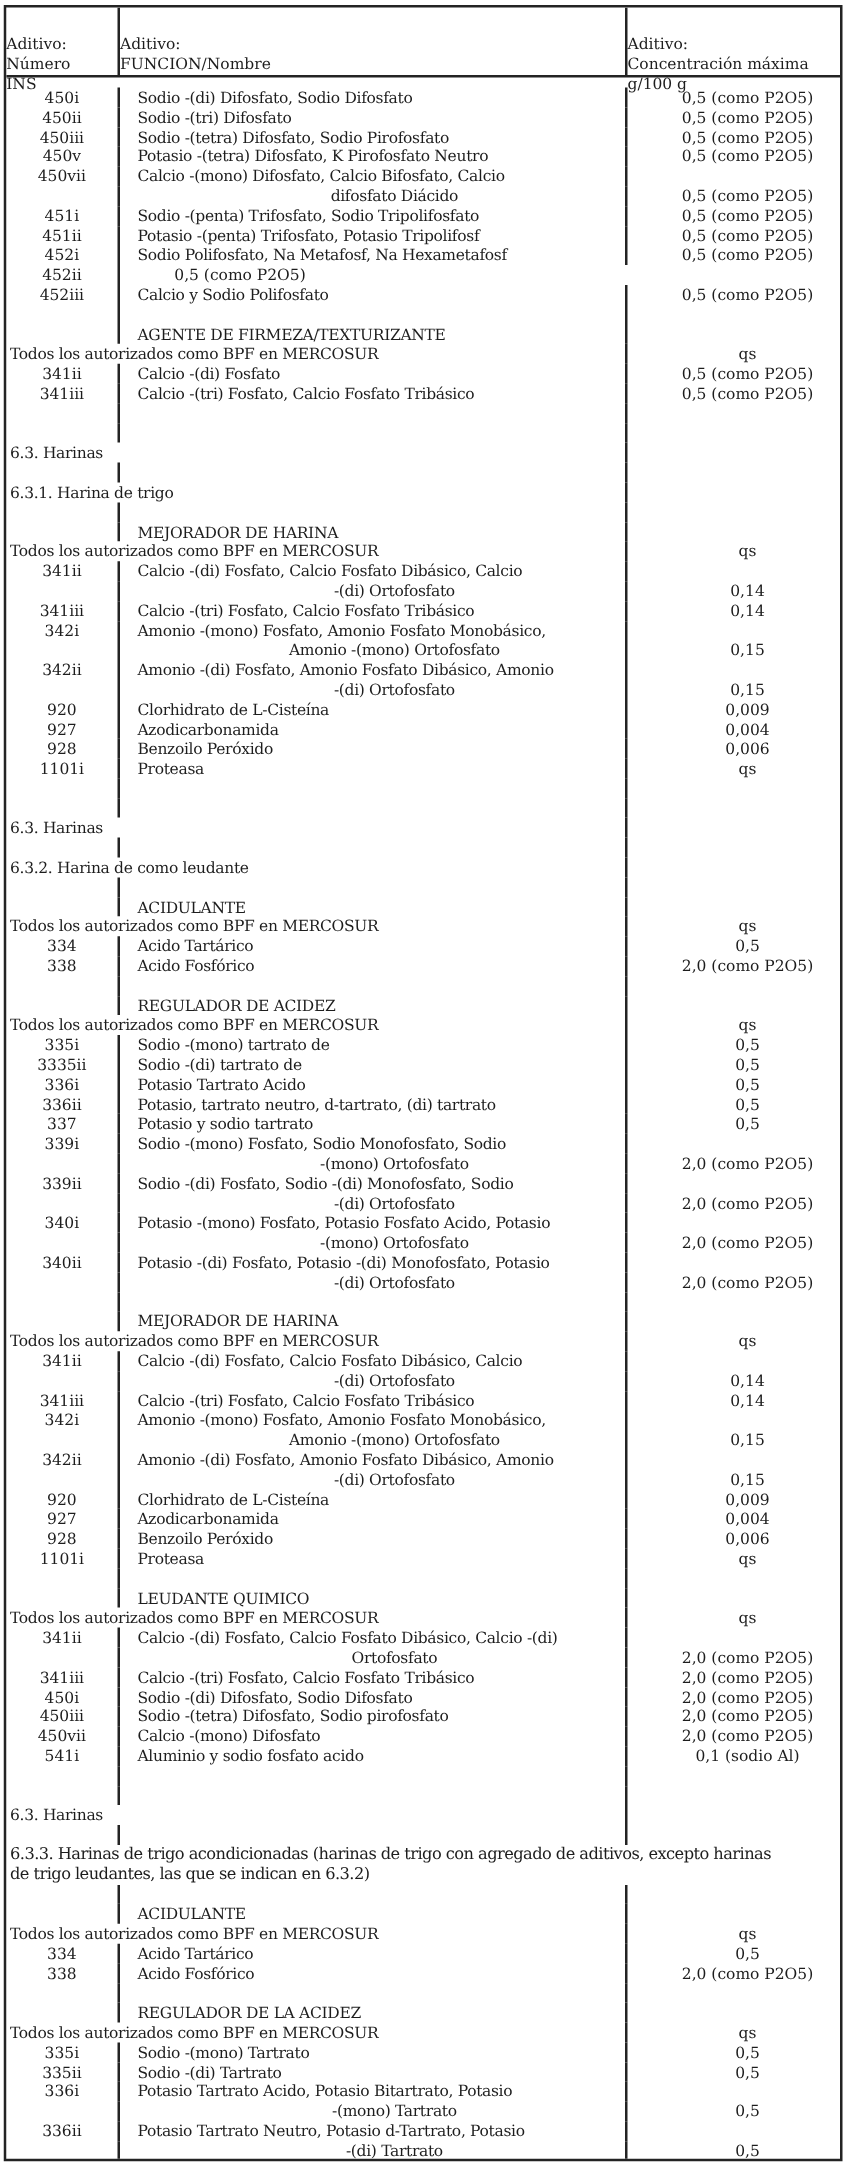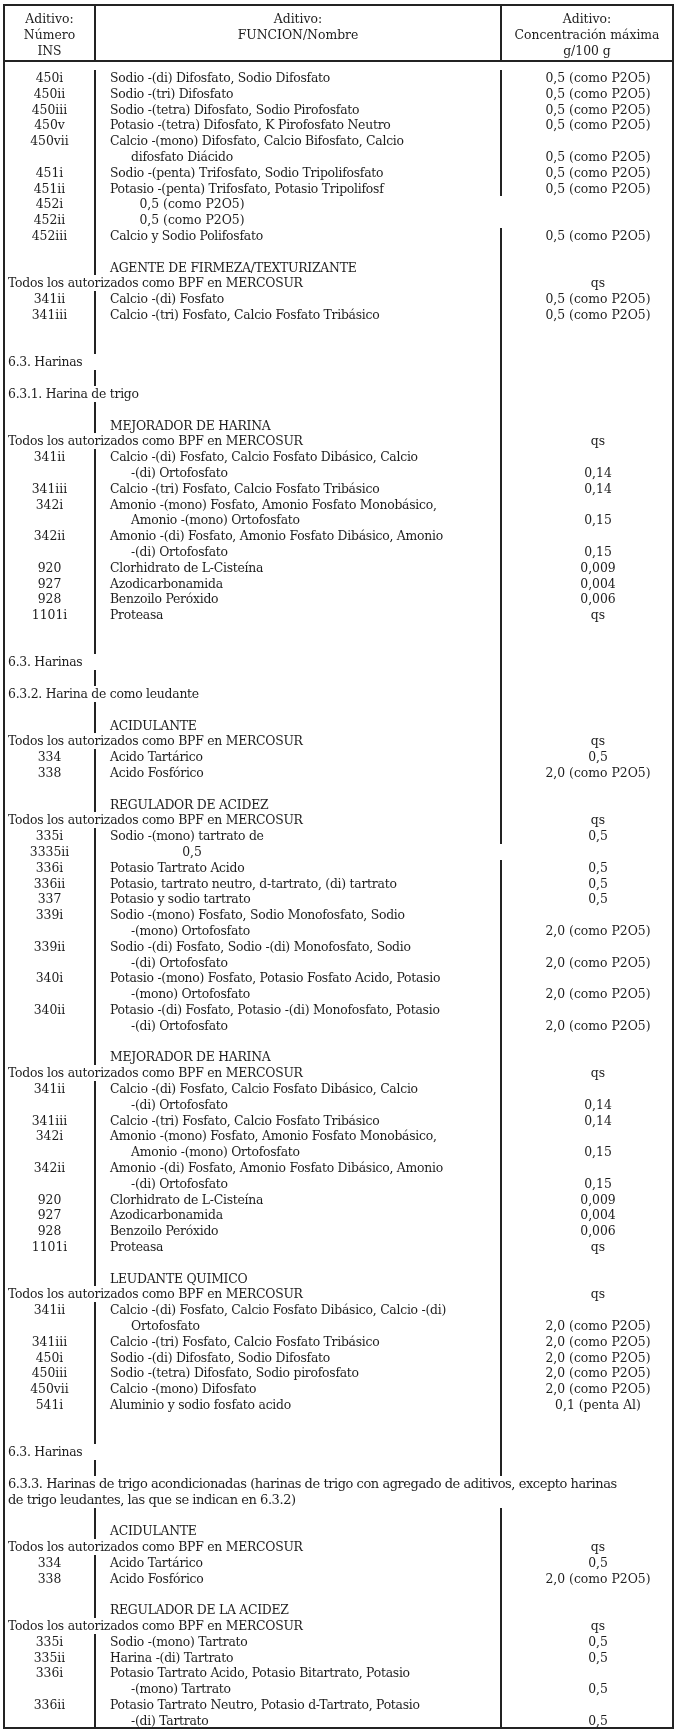--- a/index.html
+++ b/index.html
@@ -14,31 +14,31 @@
     overflow:hidden;
   }
   .doc {
     position:absolute; left:3px; top:4px;
     width:671px; height:1725px;
     border:2px solid var(--bd,#232323);
     overflow:hidden;
     background:var(--bg,#ffffff);
   }
   .hrow { display:flex; height:56px; border-bottom:2px solid var(--bd,#232323); }
-  .hc { font-size:12.4px; line-height:16px; text-align:center; padding-top:5px; }
+  .hc { font-size:12.4px; line-height:16px; text-align:left; padding-top:21px; }
   .hc1 { width:89px; }
   .hc2 { width:406px; border-left:2px solid var(--bd,#232323); }
   .hc3 { width:172px; border-left:2px solid var(--bd,#232323); }
   .hc span { display:block; }
   .tbody { padding-top:8px; height:1670px; }
   .row { display:flex; height:15.8px; }
   .cell { font-size:12.4px; line-height:15.8px; white-space:nowrap; }
   .c1 { width:89px; text-align:center; }
   .c2 { width:406px; border-left:2px solid var(--bd,#232323); padding-left:14px; letter-spacing:-0.25px; }
-  .c2.indent { padding-left:35px; }
+  .c2.indent { padding-left:35px;text-align:center; }
   .c3 { width:172px; border-left:2px solid var(--bd,#232323); text-align:center; padding-left:22px; }
   .c12 { width:495px; padding-left:3px; letter-spacing:-0.25px; }
   .cfull { width:667px; padding-left:3px; font-size:13px; letter-spacing:-0.45px; }
 </style>
 </head>
 <body>
 
 <div class="page" style="--bg: #ffffff; --fg: #1d1d1d; --bd: #232323;">
   <div class="doc">
 
@@ -95,20 +95,21 @@
           <div class="cell c2">Sodio -(penta) Trifosfato, Sodio Tripolifosfato</div>
           <div class="cell c3">0,5 (como P2O5)</div>
         </div>
         <div class="row">
           <div class="cell c1">451ii</div>
           <div class="cell c2">Potasio -(penta) Trifosfato, Potasio Tripolifosf</div>
           <div class="cell c3">0,5 (como P2O5)</div>
         </div>
         <div class="row">
           <div class="cell c1">452i</div>
+          <div class="cell c2">Sodio Polifosfato, Na Metafosf, Na Hexametafosf</div>
           <div class="cell c3">0,5 (como P2O5)</div>
         </div>
         <div class="row">
           <div class="cell c1">452ii</div>
           <div class="cell c3">0,5 (como P2O5)</div>
         </div>
         <div class="row">
           <div class="cell c1">452iii</div>
           <div class="cell c2">Calcio y Sodio Polifosfato</div>
           <div class="cell c3">0,5 (como P2O5)</div>
@@ -290,20 +291,21 @@
           <div class="cell c12">Todos los autorizados como BPF en MERCOSUR</div>
           <div class="cell c3">qs</div>
         </div>
         <div class="row">
           <div class="cell c1">335i</div>
           <div class="cell c2">Sodio -(mono) tartrato de</div>
           <div class="cell c3">0,5</div>
         </div>
         <div class="row">
           <div class="cell c1">3335ii</div>
+          <div class="cell c2">Sodio -(di) tartrato de</div>
           <div class="cell c3">0,5</div>
         </div>
         <div class="row">
           <div class="cell c1">336i</div>
           <div class="cell c2">Potasio Tartrato Acido</div>
           <div class="cell c3">0,5</div>
         </div>
         <div class="row">
           <div class="cell c1">336ii</div>
           <div class="cell c2">Potasio, tartrato neutro, d-tartrato, (di) tartrato</div>
@@ -463,21 +465,21 @@
           <div class="cell c3">2,0 (como P2O5)</div>
         </div>
         <div class="row">
           <div class="cell c1">450vii</div>
           <div class="cell c2">Calcio -(mono) Difosfato</div>
           <div class="cell c3">2,0 (como P2O5)</div>
         </div>
         <div class="row">
           <div class="cell c1">541i</div>
           <div class="cell c2">Aluminio y sodio fosfato acido</div>
-          <div class="cell c3">0,1 (penta Al)</div>
+          <div class="cell c3">0,1 (sodio Al)</div>
         </div>
         <div class="row">
           <div class="cell c1"></div>
           <div class="cell c2"></div>
           <div class="cell c3"></div>
         </div>
         <div class="row">
           <div class="cell c1"></div>
           <div class="cell c2"></div>
           <div class="cell c3"></div>
@@ -535,21 +537,21 @@
           <div class="cell c12">Todos los autorizados como BPF en MERCOSUR</div>
           <div class="cell c3">qs</div>
         </div>
         <div class="row">
           <div class="cell c1">335i</div>
           <div class="cell c2">Sodio -(mono) Tartrato</div>
           <div class="cell c3">0,5</div>
         </div>
         <div class="row">
           <div class="cell c1">335ii</div>
-          <div class="cell c2">Harina -(di) Tartrato</div>
+          <div class="cell c2">Sodio -(di) Tartrato</div>
           <div class="cell c3">0,5</div>
         </div>
         <div class="row">
           <div class="cell c1">336i</div>
           <div class="cell c2">Potasio Tartrato Acido, Potasio Bitartrato, Potasio</div>
           <div class="cell c3"></div>
         </div>
         <div class="row">
           <div class="cell c1"></div>
           <div class="cell c2 indent">-(mono) Tartrato</div>

